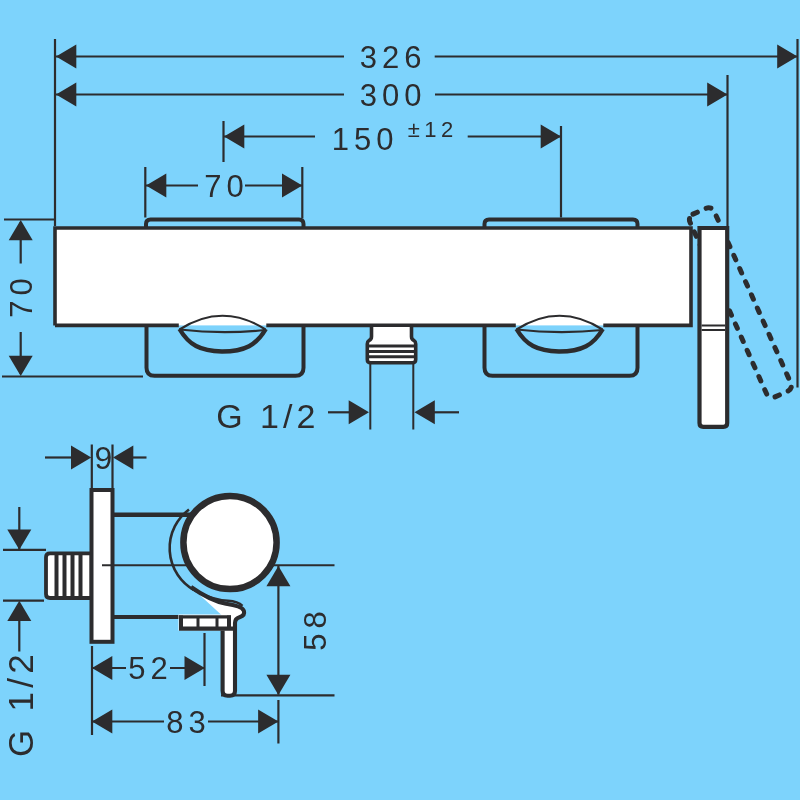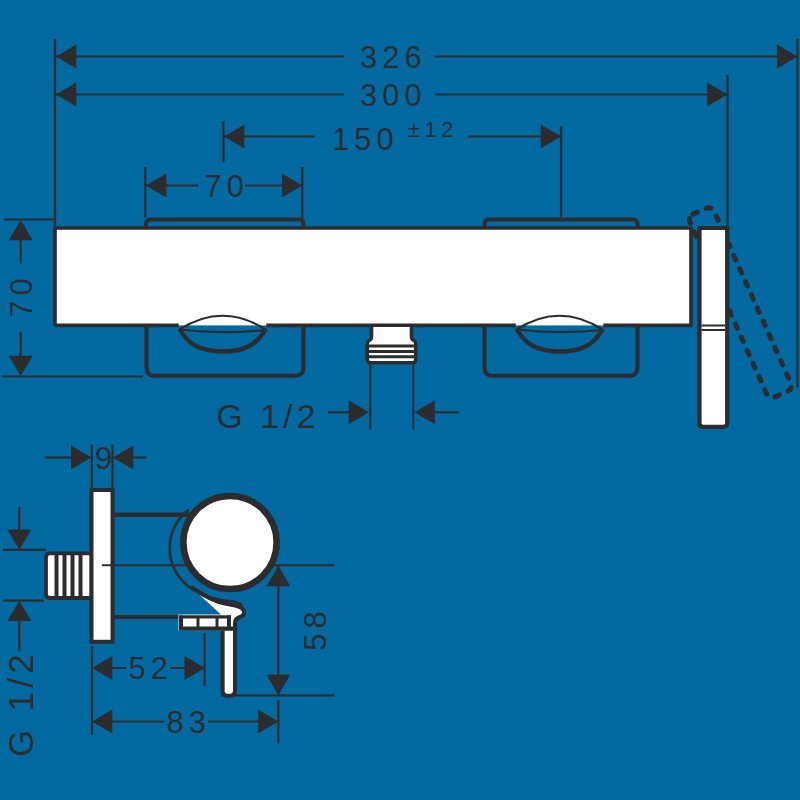--- a/index.html
+++ b/index.html
@@ -1,16 +1,16 @@
 <!DOCTYPE html>
 <html><head>
 <meta charset="utf-8">
 <style>
   html,body{margin:0;padding:0;background:#ffffff;}
-  .wrap{width:800px;height:800px;position:relative;background:#0369a1;}
+  .wrap{width:800px;height:800px;position:relative;background:#7dd3fc;}
   text{font-family:"Liberation Sans",sans-serif;fill:#2c2c2e;}
 </style>
 </head>
 <body>
 <div class="wrap">
 <svg width="800" height="800" viewBox="0 0 800 800" xmlns="http://www.w3.org/2000/svg">
 <g stroke="#2c2c2e" fill="none" stroke-linecap="butt">
 
 <path d="M146,228.5 L146,224 Q146,219.5 150.5,219.5 L299,219.5 Q303.5,219.5 303.5,224 L303.5,228.5" stroke-width="4"></path>
 <path d="M484.5,228.5 L484.5,224 Q484.5,219.5 489,219.5 L633,219.5 Q637.5,219.5 637.5,224 L637.5,228.5" stroke-width="4"></path>

